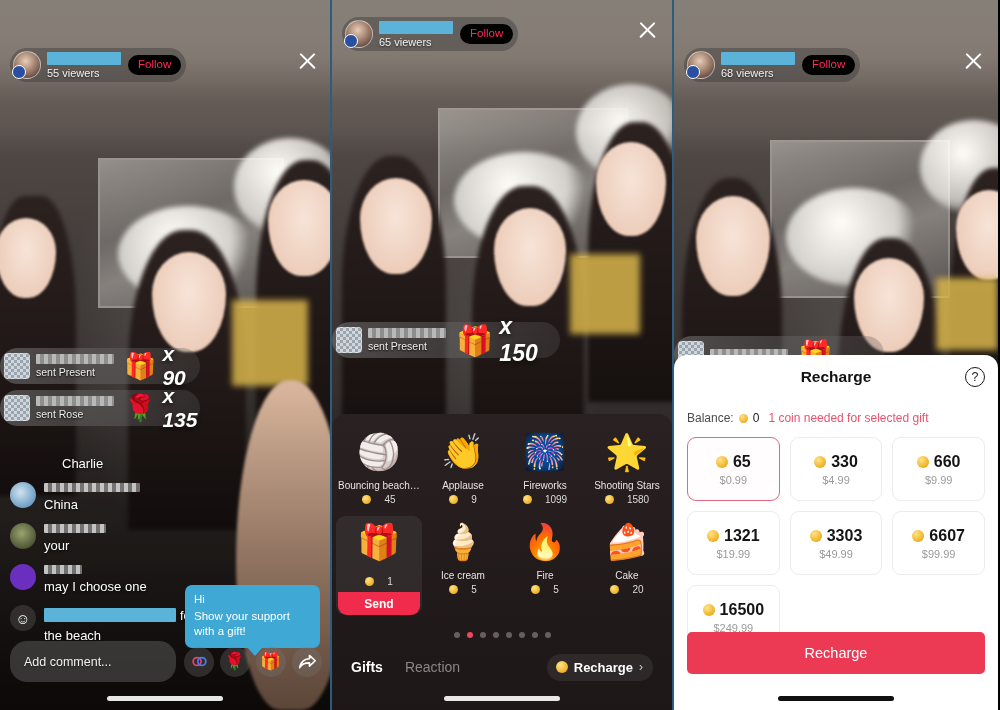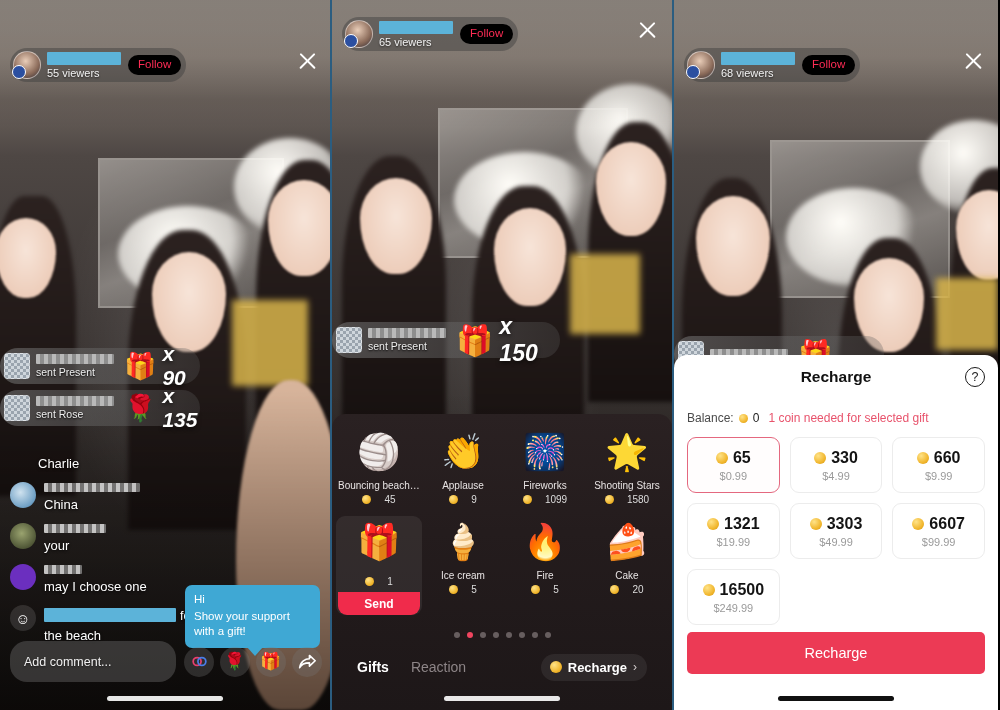--- a/index.html
+++ b/index.html
@@ -213,21 +213,21 @@
   .send-btn {
     margin-top: 5px; width: 82px; height: 23px; border-radius: 0 0 9px 9px;
     background: #f02b4b; color: #fff; font-size: 12px; font-weight: bold;
     border: none; font-family: inherit; cursor: pointer;
   }
   .dots { position: absolute; left: 0; right: 0; bottom: 72px; display: flex; justify-content: center; gap: 7px; }
   .dot { width: 6px; height: 6px; border-radius: 50%; background: rgba(190,180,180,.45); }
   .dot.active { background: #f0455f; }
   .gp-footer {
     position: absolute; left: 0; right: 0; bottom: 26px; height: 34px;
-    display: flex; align-items: center; padding: 0 25px;
+    display: flex; align-items: center; padding: 0 19px;
   }
   .gp-tab { font-size: 14px; color: #8d8587; margin-right: 22px; cursor: pointer; }
   .gp-tab.active { color: #fff; font-weight: bold; }
   .recharge-chip {
     margin-left: auto; display: flex; align-items: center; gap: 6px;
     background: rgba(255,255,255,.07); border-radius: 16px; padding: 6px 10px 6px 9px;
     color: #fff; font-size: 13px; font-weight: bold; cursor: pointer;
   }
   .chev { font-size: 12px; color: #cfcaca; font-weight: normal; }
 
@@ -253,21 +253,21 @@
     font-size: 12px; color: #4a4a4a;
   }
   .rs-balance .bal-val { color: #222; }
   .rs-balance .need { color: #e8536c; margin-left: 4px; }
   .coin-grid {
     display: grid; grid-template-columns: repeat(3, 1fr); gap: 10px;
     padding: 12px 13px 0;
   }
   .coin-card {
     background: #fff; border: 1px solid #ececec; border-radius: 9px;
-    height: 56px; display: flex; flex-direction: column;
+    height: 64px; display: flex; flex-direction: column;
     align-items: center; justify-content: center; cursor: pointer;
   }
   .coin-card.selected { border: 1.4px solid #e4687f; background: #fffdfd; }
   .coin-card .cc-amt {
     display: flex; align-items: center; gap: 5px;
     font-size: 16px; font-weight: bold; color: #141414;
   }
   .coin-card .cc-price { font-size: 11px; color: #9a9a9a; margin-top: 3px; }
   .recharge-cta {
     position: absolute; left: 13px; right: 13px; bottom: 36px;
@@ -322,21 +322,21 @@
       <div class="gb-text">
         <div class="gb-name"></div>
         <div class="gb-action">sent Rose</div>
       </div>
       <div class="gb-icon">🌹</div>
       <div class="gb-count">x 135</div>
     </div>
 
     <div class="chatlist" style="top:455px;">
       <div class="chatrow nameonly">
-        <div class="cbody" style="margin-left:28px;">
+        <div class="cbody" style="margin-left:52px;">
           <div class="ctext">Charlie</div>
         </div>
       </div>
       <div class="chatrow">
         <div class="cavatar" style="background:radial-gradient(circle at 40% 40%,#cfe2ef,#6e9fc4 70%,#2f4d6b);"></div>
         <div class="cbody">
           <div class="cname" style="width:96px;"></div>
           <div class="ctext">China</div>
         </div>
       </div>

